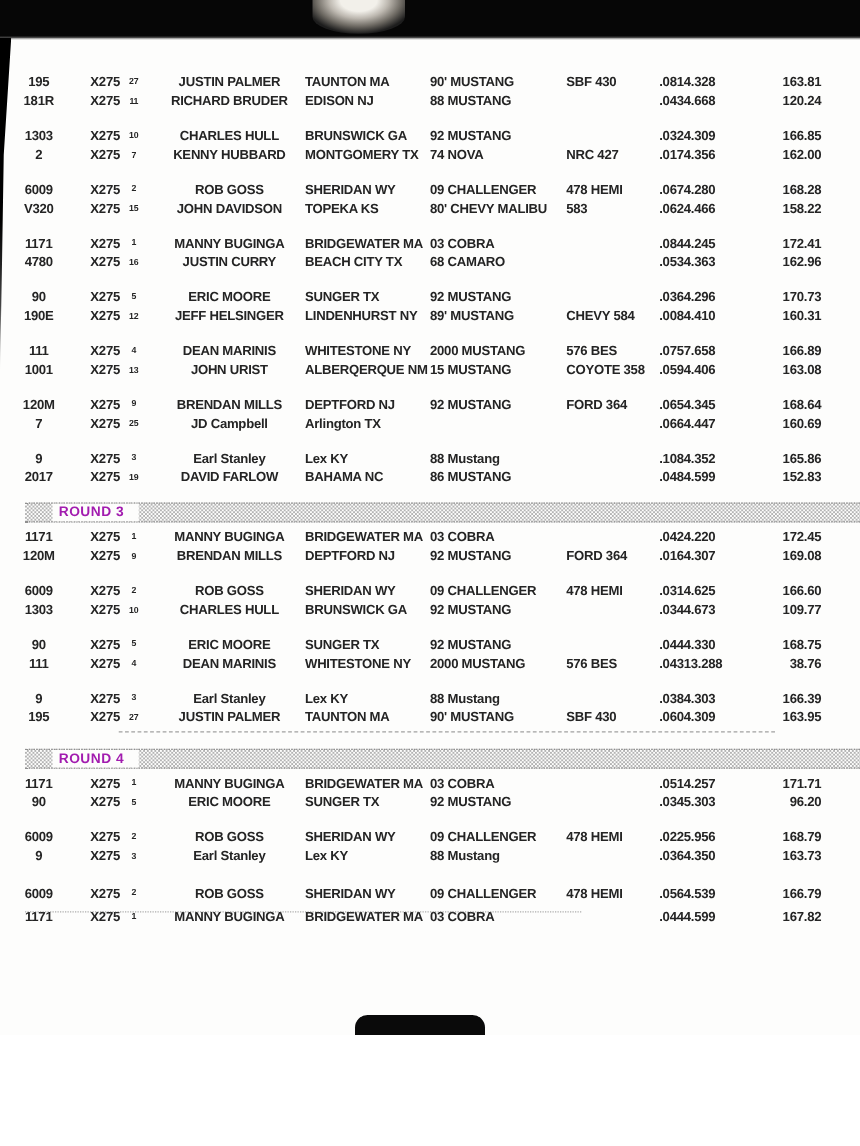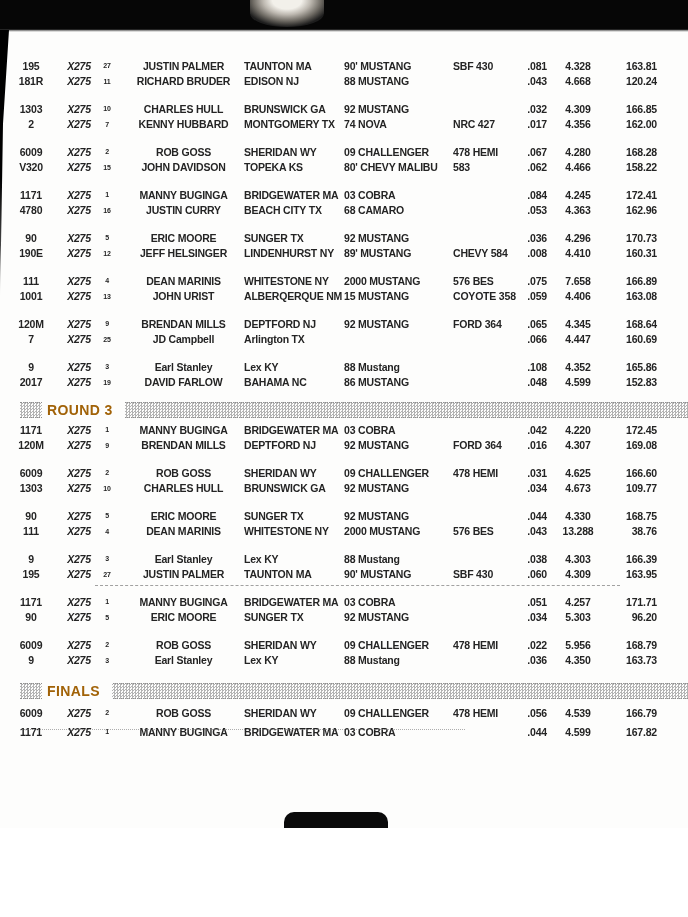--- a/index.html
+++ b/index.html
@@ -28,37 +28,37 @@
   .section{position:relative;}
   .sec-0{margin-top:28px;}
   .band{height:14px;margin-left:20px;position:relative;
     background:conic-gradient(#b3b3b3 25%,rgba(0,0,0,0) 0 50%,#b3b3b3 0 75%,rgba(0,0,0,0) 0) 0 0/3px 3px;
     border-top:1px dotted #8f8f8f;border-bottom:1px dotted #8f8f8f;
     margin-bottom:4px;}
   .band-r3{margin-top:6px;}
   .band-r4{margin-top:17px;}
   .band-fin{margin-top:15px;}
   .band-label{position:absolute;left:22px;top:50%;transform:translateY(-50%);
-    background:#fdfdfc;padding:1px 12px 1px 5px;font-size:14px;font-weight:800;
-    letter-spacing:.4px;color:#a16207;white-space:nowrap;}
+    background:#fdfdfc;padding:1px 12px 1px 5px;font-size:11px;font-weight:800;
+    letter-spacing:.4px;color:#a21caf;white-space:nowrap;}
   .pair{margin-bottom:12px;}
   .row{display:grid;
     grid-template-columns:62px 34px 22px 126px 100px 89px 86px 28px 62px 48px;
     height:15.5px;align-items:center;
     font-size:10.5px;font-weight:700;letter-spacing:-.2px;white-space:nowrap;}
   .section:last-child .row{height:19px;}
   .c-no{text-align:center;}
-  .c-cls{text-align:center;font-style:italic;}
+  .c-cls{text-align:right;}
   .c-seed{font-size:7px;text-align:center;font-weight:700;}
   .c-name{padding-left:5px;overflow:visible;text-align:center;}
   .c-city{overflow:visible;}
   .c-car{overflow:visible;}
   .c-eng{overflow:visible;padding-left:20px;}
   .c-rt{text-align:right;}
-  .c-et{text-align:center;}
+  .c-et{text-align:left;}
   .c-mph{text-align:right;}
   
   .artifact{position:absolute;height:0;}
   .artifact-a{top:585px;left:95px;width:525px;border-top:1.5px dashed rgba(70,70,70,.5);}
   .artifact-b{top:729px;left:20px;width:445px;border-top:1px dotted rgba(120,120,120,.6);}
 </style>
 </head>
 <body>
 
 <div class="stage">
@@ -383,20 +383,23 @@
               <span class="c-city">TAUNTON MA</span>
               <span class="c-car">90' MUSTANG</span>
               <span class="c-eng">SBF 430</span>
               <span class="c-rt">.060</span>
               <span class="c-et">4.309</span>
               <span class="c-mph">163.95</span>
             </div>
           </div>
         </div>
         <div class="section sec-2">
+          <div class="band band-r4">
+            <span class="band-label">ROUND 4</span>
+          </div>
           <div class="pair">
             <div class="row">
               <span class="c-no">1171</span>
               <span class="c-cls">X275</span>
               <span class="c-seed">1</span>
               <span class="c-name">MANNY BUGINGA</span>
               <span class="c-city">BRIDGEWATER MA</span>
               <span class="c-car">03 COBRA</span>
               <span class="c-eng"></span>
               <span class="c-rt">.051</span>
@@ -437,23 +440,20 @@
               <span class="c-city">Lex KY</span>
               <span class="c-car">88 Mustang</span>
               <span class="c-eng"></span>
               <span class="c-rt">.036</span>
               <span class="c-et">4.350</span>
               <span class="c-mph">163.73</span>
             </div>
           </div>
         </div>
         <div class="section sec-3">
-          <div class="band band-fin">
-            <span class="band-label">FINALS</span>
-          </div>
           <div class="pair">
             <div class="row">
               <span class="c-no">6009</span>
               <span class="c-cls">X275</span>
               <span class="c-seed">2</span>
               <span class="c-name">ROB GOSS</span>
               <span class="c-city">SHERIDAN WY</span>
               <span class="c-car">09 CHALLENGER</span>
               <span class="c-eng">478 HEMI</span>
               <span class="c-rt">.056</span>

